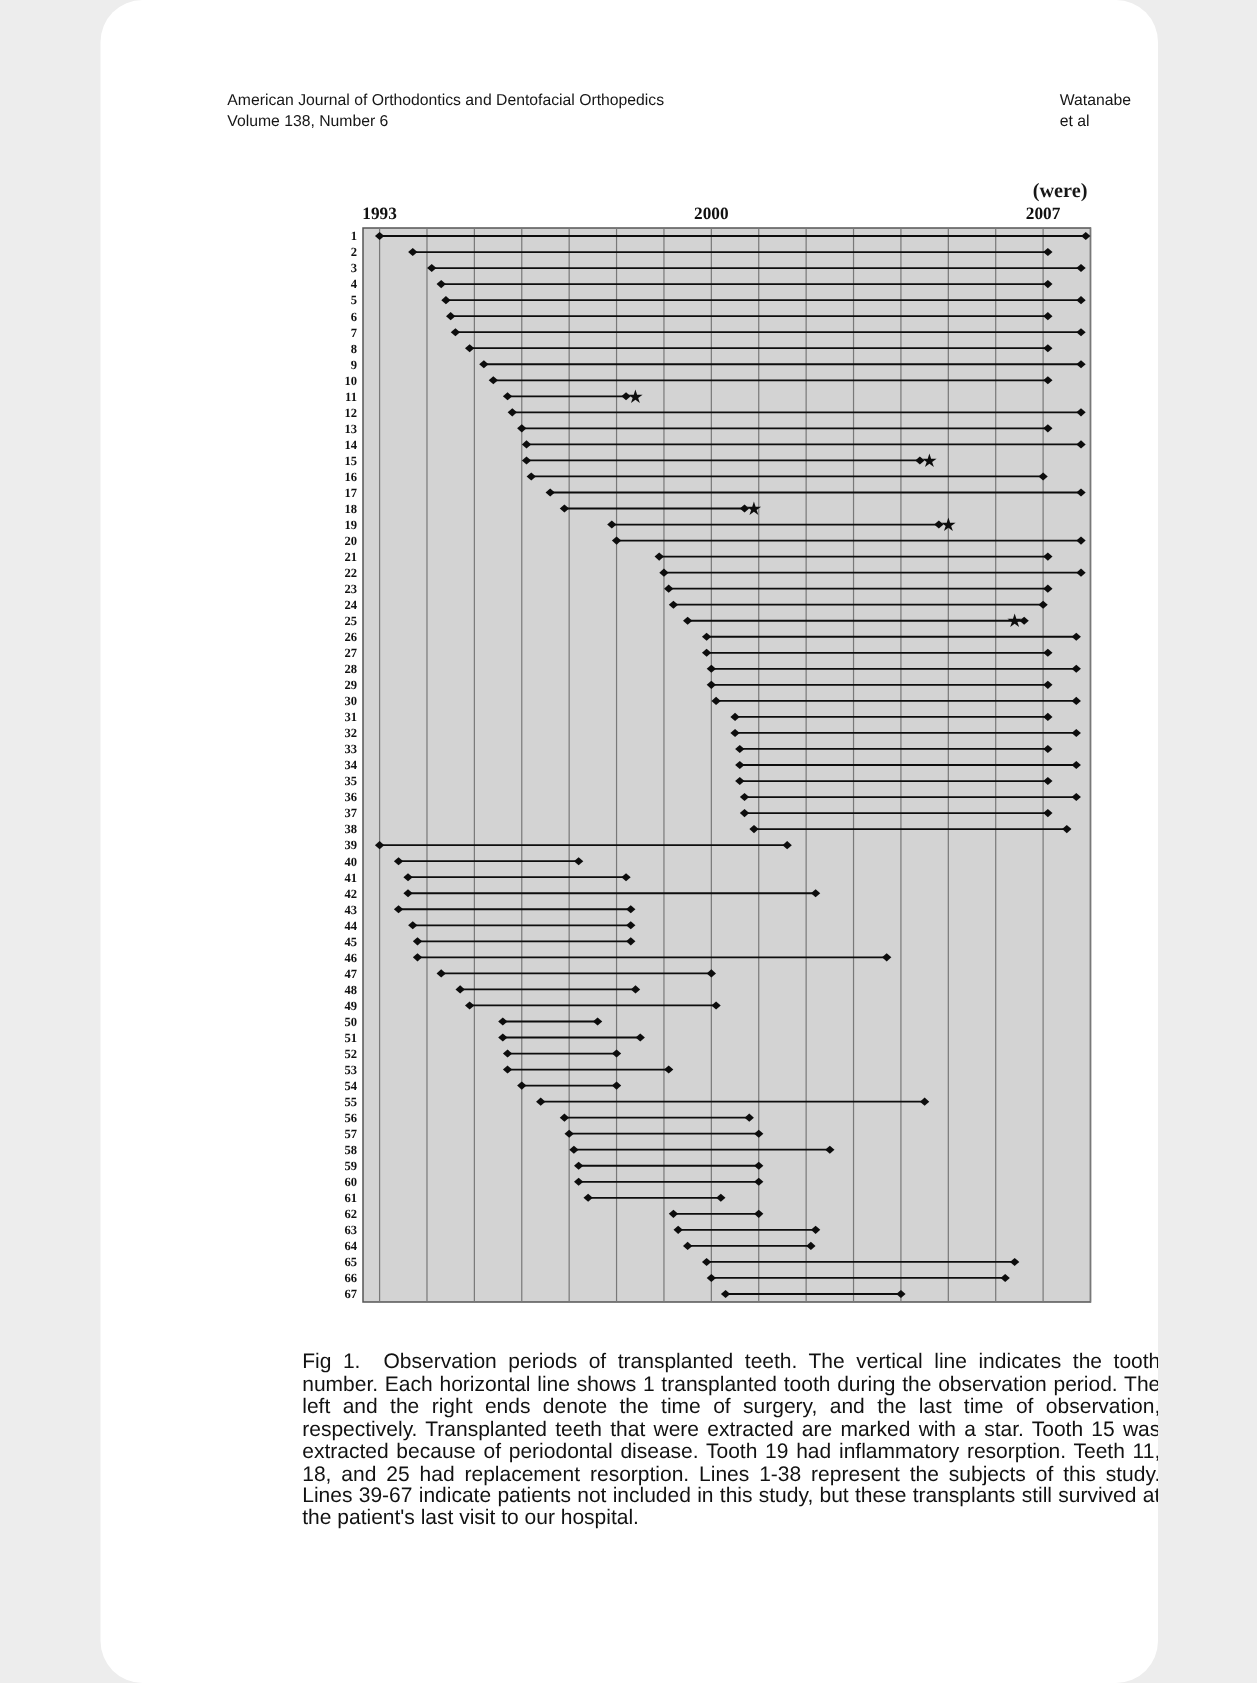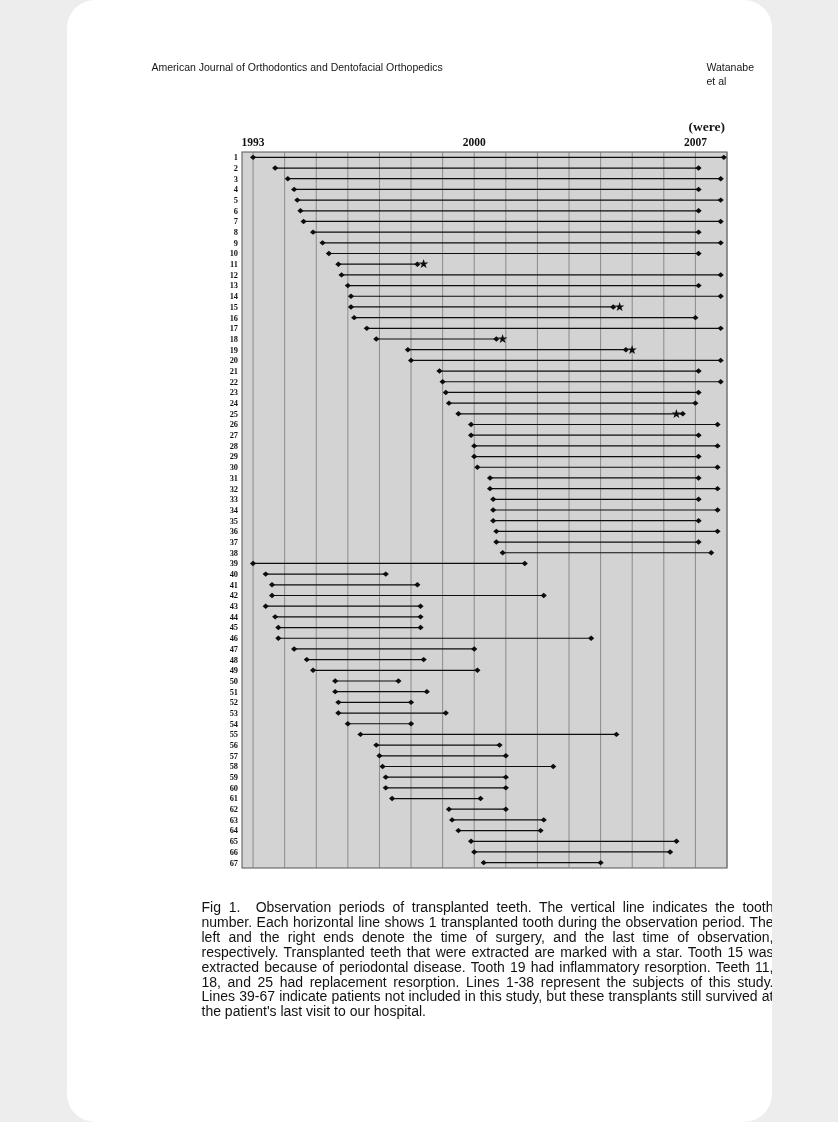--- a/index.html
+++ b/index.html
@@ -26,20 +26,21 @@
     font-size:14px;line-height:14.9px;text-align:justify;color:#121212;
   }
 </style>
 </head>
 <body>
 
 <div class="page">
 
   <div class="hdr-left">
     <div>American Journal of Orthodontics and Dentofacial Orthopedics</div>
+    <div>Volume 138, Number 6</div>
   </div>
 
   <div class="hdr-right">
     <span>Watanabe et al</span>
     <span>467</span>
   </div>
 
   <div class="years-label">(were)</div>
 
   <svg id="chart-svg" class="chart-svg" width="540" height="745">

